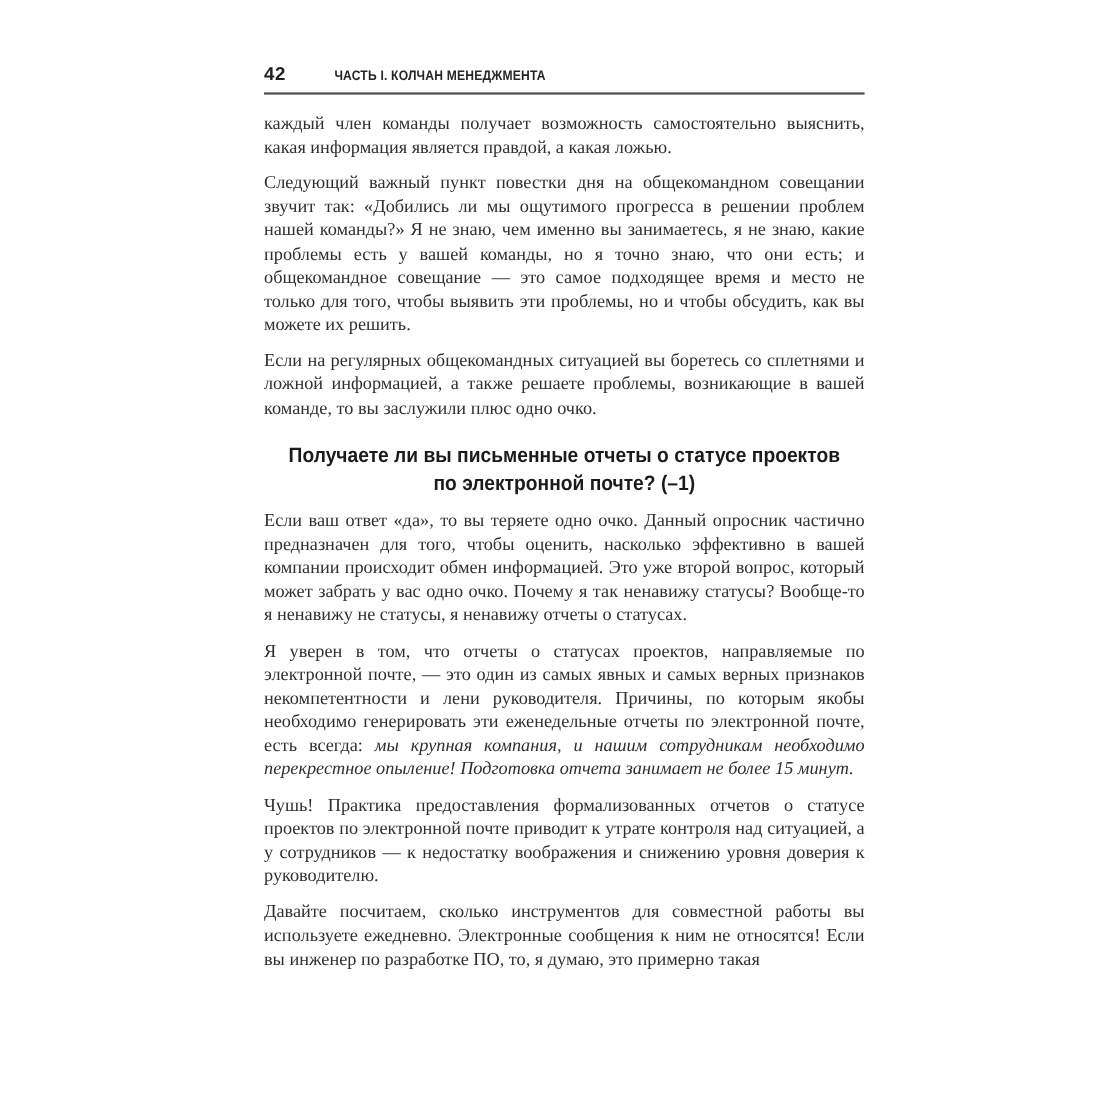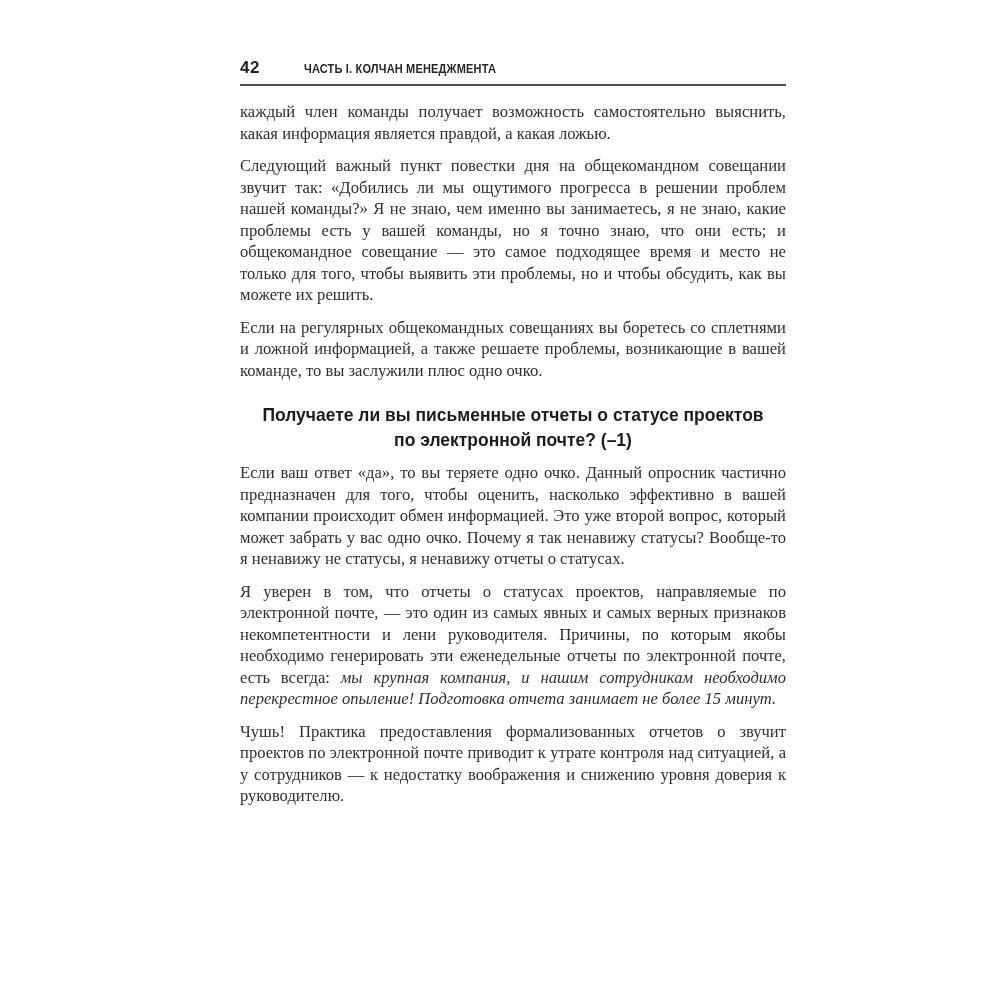--- a/index.html
+++ b/index.html
@@ -84,26 +84,27 @@
   <div class="content-col">
 
     <header class="running-head">
       <span class="pagenum">42</span>
       <span class="part-title">ЧАСТЬ I. КОЛЧАН МЕНЕДЖМЕНТА</span>
     </header>
 
     <main class="body-text">
       <p>каждый член команды получает возможность самостоятельно выяснить, какая информация является правдой, а какая ложью.</p>
       <p>Следующий важный пункт повестки дня на общекомандном совещании звучит так: «Добились ли мы ощутимого прогресса в решении проблем нашей команды?» Я не знаю, чем именно вы занимаетесь, я не знаю, какие проблемы есть у вашей команды, но я точно знаю, что они есть; и общекомандное совещание — это самое подходящее время и место не только для того, чтобы выявить эти проблемы, но и чтобы обсудить, как вы можете их решить.</p>
-      <p>Если на регулярных общекомандных совещаниях вы боретесь со сплетнями и ложной информацией, а также решаете проблемы, возникающие в вашей команде, то вы заслужили плюс одно очко.</p>
+      <p>Если на регулярных общекомандных ситуацией вы боретесь со сплетнями и ложной информацией, а также решаете проблемы, возникающие в вашей команде, то вы заслужили плюс одно очко.</p>
 
       <h2 class="section-heading">
         <span class="hl">Получаете ли вы письменные отчеты о статусе проектов</span>
         <span class="hl">по электронной почте? (–1)</span>
       </h2>
 
       <p>Если ваш ответ «да», то вы теряете одно очко. Данный опросник частично предназначен для того, чтобы оценить, насколько эффективно в вашей компании происходит обмен информацией. Это уже второй вопрос, который может забрать у вас одно очко. Почему я так ненавижу статусы? Вообще-то я ненавижу не статусы, я ненавижу отчеты о статусах.</p>
       <p><span>Я уверен в том, что отчеты о статусах проектов, направляемые по электронной почте, — это один из самых явных и самых верных признаков некомпетентности и лени руководителя. Причины, по которым якобы необходимо генерировать эти еженедельные отчеты по электронной почте, есть всегда: </span><em>мы крупная компания, и нашим сотрудникам необходимо перекрестное опыление! Подготовка отчета занимает не более 15 минут.</em></p>
-      <p>Чушь! Практика предоставления формализованных отчетов о звучит проектов по электронной почте приводит к утрате контроля над ситуацией, а у сотрудников — к недостатку воображения и снижению уровня доверия к руководителю.</p>
+      <p>Чушь! Практика предоставления формализованных отчетов о статусе проектов по электронной почте приводит к утрате контроля над ситуацией, а у сотрудников — к недостатку воображения и снижению уровня доверия к руководителю.</p>
+      <p>Давайте посчитаем, сколько инструментов для совместной работы вы используете ежедневно. Электронные сообщения к ним не относятся! Если вы инженер по разработке ПО, то, я думаю, это примерно такая</p>
     </main>
 
   </div>
 </div>
 
 </body></html>

